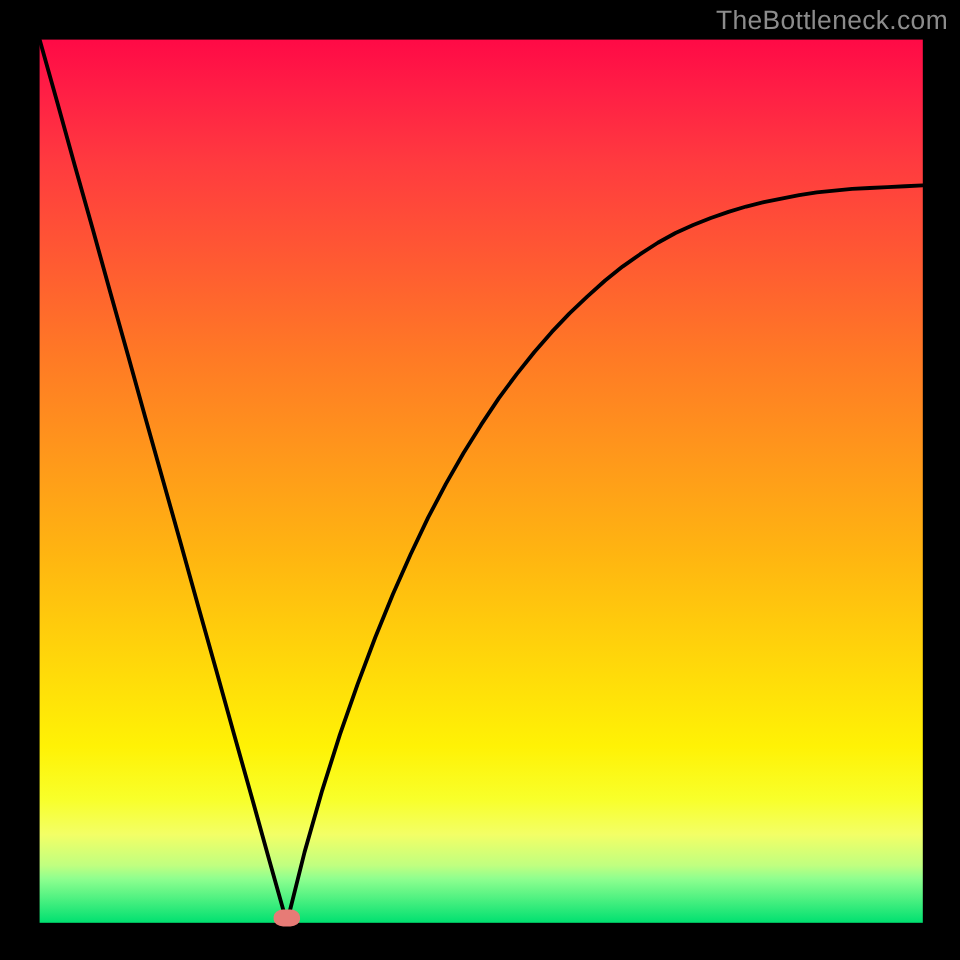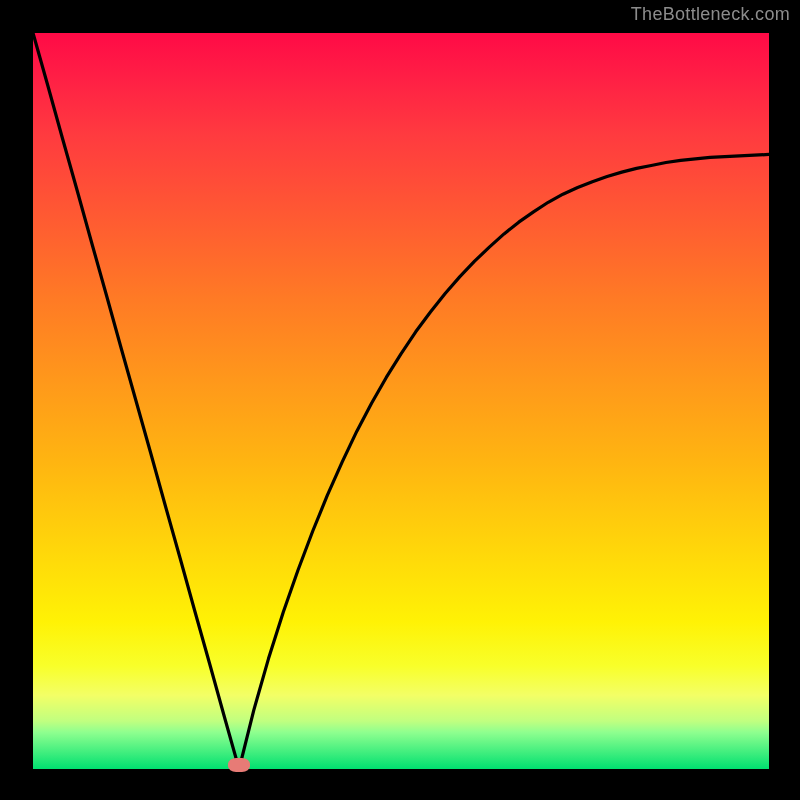--- a/index.html
+++ b/index.html
@@ -56,21 +56,21 @@
     height: 14px;
     border-radius: 8px / 6px;
     background: #e77b76;
     transform: translate(-50%, -50%);
   }
   .watermark {
     position: absolute;
     top: 4px;
     right: 10px;
     color: #8c8c8c;
-    font-size: 18px;
+    font-size: 22px;
     letter-spacing: 0.3px;
     font-weight: 500;
     user-select: none;
   }
 </style>
 </head>
 <body>
 <div class="frame">
 
   <div class="plot-area">

